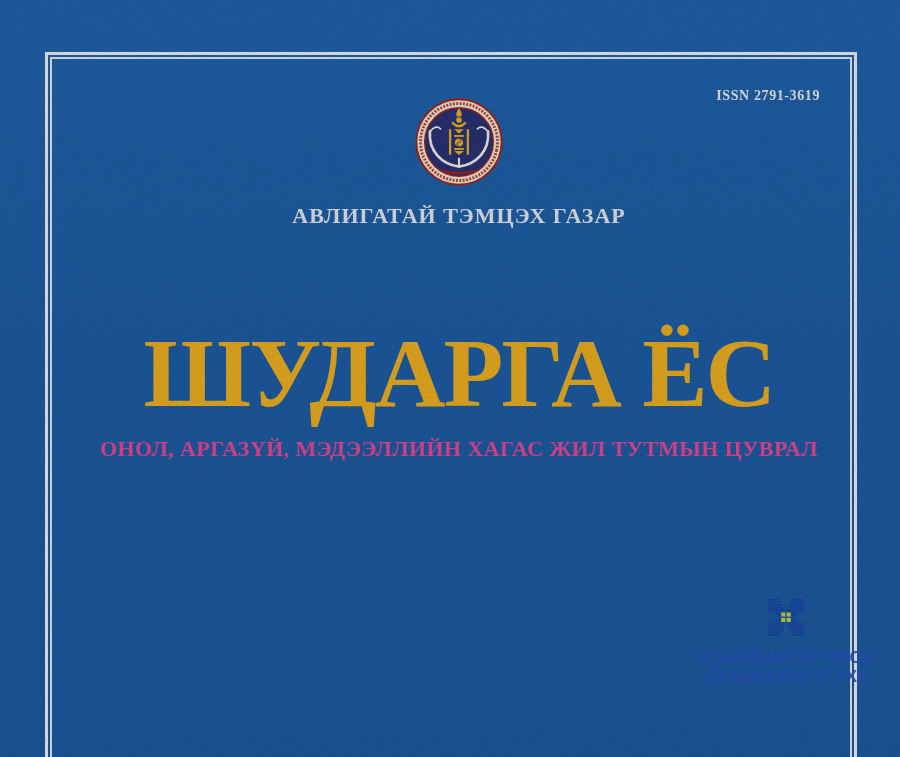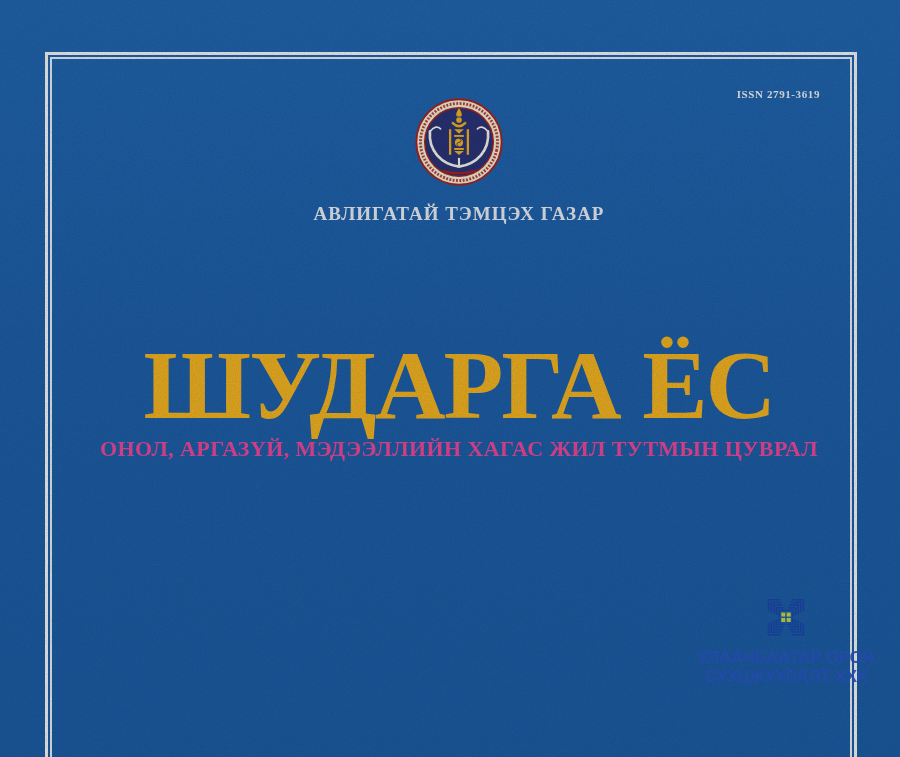--- a/index.html
+++ b/index.html
@@ -12,31 +12,31 @@
   
   .frame{
     position:absolute;left:45px;top:52px;right:43px;bottom:-20px;
     border:3px solid #f3f5f7;z-index:2;
   }
   .frame-inner{
     position:absolute;inset:2px;border:2px solid #f3f5f7;opacity:.95;
   }
   .issn{
     position:absolute;top:88px;right:80px;z-index:3;
-    font-weight:bold;font-size:11px;letter-spacing:.6px;color:#eef1f5;
+    font-weight:bold;font-size:14px;letter-spacing:.6px;color:#eef1f5;
   }
   
   .col{position:absolute;left:18px;right:0;top:0;z-index:3;text-align:center;}
   .emblem{position:absolute;left:0;right:0;top:96px;display:flex;justify-content:center;}
   .publisher{
     position:absolute;left:0;right:0;top:203px;
-    font-weight:bold;font-size:19px;letter-spacing:1px;color:#e9edf3;
+    font-weight:bold;font-size:22px;letter-spacing:1px;color:#e9edf3;
   }
   .title{
-    position:absolute;left:0;right:0;top:322px;margin:12px;
+    position:absolute;left:0;right:0;top:322px;margin:0;
     font-weight:bold;font-size:98px;line-height:1.05;letter-spacing:-2px;
     color:#f2b322;white-space:nowrap;
   }
   .subtitle{
     position:absolute;left:0;right:0;top:436px;
     font-weight:bold;font-size:22px;letter-spacing:.4px;color:#ec4899;
     white-space:nowrap;
   }
   .watermark{
     position:absolute;left:655px;top:592px;width:262px;z-index:4;

